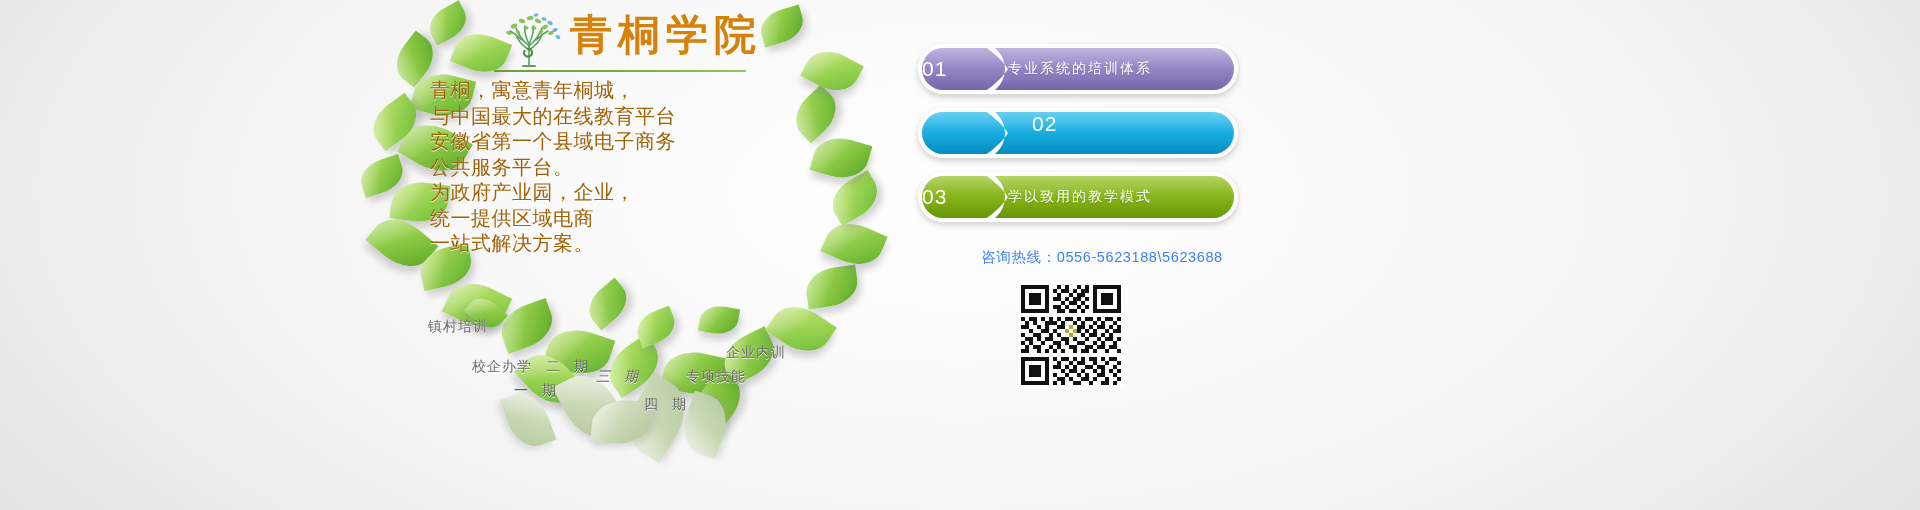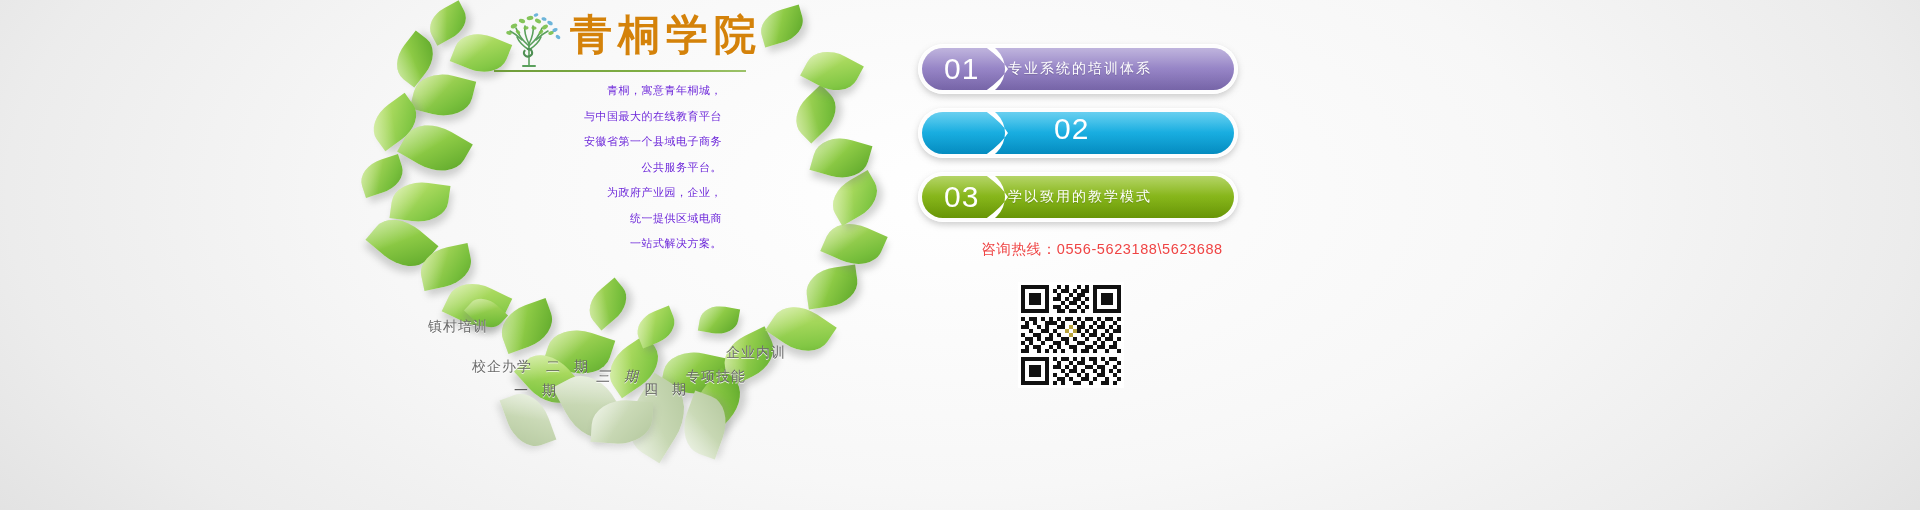--- a/index.html
+++ b/index.html
@@ -38,21 +38,21 @@
     font-family:Liberation Mono, monospace;
   }
   .brand-rule{
     position:absolute; left:2px; top:62px; width:252px; height:2px;
     background:linear-gradient(90deg,#6f9c3a 0%,#7fae44 60%,#9cc269 100%);
   }
 
   
   .desc{
     position:absolute; left:430px; top:78px; width:292px;
-    text-align:right; color:#6d28d9; font-size:11px; line-height:25.5px;
+    color:#a16207; font-size:20px; line-height:25.5px;
     letter-spacing:.5px; white-space:nowrap;
   }
   .desc div{ text-shadow:0 1px 0 rgba(255,255,255,.8); }
 
   
   .blabel{
     position:absolute; color:#6a6a6a; font-size:14px; letter-spacing:1px; white-space:nowrap;
     text-shadow:0 1px 0 rgba(255,255,255,.85);
   }
   .stage-label{
@@ -72,37 +72,37 @@
     position:relative; height:42px; border-radius:21px; overflow:hidden;
     display:flex; align-items:center;
   }
   .bar-inner::before{
     content:""; position:absolute; inset:0;
     background:linear-gradient(180deg,rgba(255,255,255,.35) 0%,rgba(255,255,255,.06) 48%,rgba(0,0,0,.07) 100%);
     pointer-events:none;
   }
   .bar-num{
     position:relative; z-index:3; width:92px; flex:0 0 92px;
-    color:#fff; font-size:30px; letter-spacing:1px; padding-left:22px;
+    color:#fff; font-size:21px; letter-spacing:1px; 
     font-family:"Liberation Sans",sans-serif;
   }
   .bar-arrow{
     position:absolute; left:56px; top:-6px; width:54px; height:54px; z-index:2;
   }
   .bar-txt{
     position:relative; z-index:3; color:#fff; font-size:14px; letter-spacing:2px;
     text-shadow:0 1px 1px rgba(0,0,0,.18); white-space:nowrap; margin-left:-6px;
   }
   .bar.c1 .bar-inner{ background:linear-gradient(180deg,#9d8ccb 0%,#8f7cc2 55%,#7f6cb4 100%); }
   .bar.c2 .bar-inner{ background:linear-gradient(180deg,#19b6e8 0%,#0aa7dd 55%,#0596ce 100%);flex-direction:column; }
   .bar.c3 .bar-inner{ background:linear-gradient(180deg,#8cbd15 0%,#7eb00c 55%,#6fa007 100%); }
 
   .hotline{
-    position:absolute; left:952px; top:240px; width:300px; text-align:center;
-    color:#ef4444; font-size:14.5px; letter-spacing:.6px; white-space:nowrap;
+    position:absolute; left:952px; top:248px; width:300px; text-align:center;
+    color:#3b82f6; font-size:14.5px; letter-spacing:.6px; white-space:nowrap;
     text-shadow:0 1px 0 rgba(255,255,255,.8);
   }
   .qr{
     position:absolute; left:1018px; top:282px; width:106px; height:106px;
     background:#fff; padding:3px;
   }
   .qr svg{ display:block; }
 </style>
 </head>
 <body>
@@ -198,21 +198,21 @@
   </div>
 
   <div class="blabel" style="left:428px;top:318px;">镇村培训</div>
   <div class="blabel" style="left:726px;top:344px;">企业内训</div>
   <div class="blabel" style="left:472px;top:358px;">校企办学</div>
   <div class="blabel" style="left:686px;top:368px;">专项技能</div>
 
   <div class="stage-label" style="left:514px;top:382px;">一 期</div>
   <div class="stage-label" style="left:546px;top:358px;">二 期</div>
   <div class="stage-label" style="left:596px;top:368px;font-style:italic;">三 期</div>
-  <div class="stage-label" style="left:644px;top:381px;">四 期</div>
+  <div class="stage-label" style="left:644px;top:396px;">四 期</div>
 
   <div class="bars">
 
     <div class="bar c1">
       <div class="bar-inner">
         <div class="bar-num">01</div>
         <svg class="bar-arrow" viewBox="0 0 54 54">
           <path d="M0 0 A27 27 0 0 1 0 54 Q22 40 30 27 Q22 14 0 0 Z" fill="#ffffff"></path>
         </svg>
         <div class="bar-txt">专业系统的培训体系</div>

